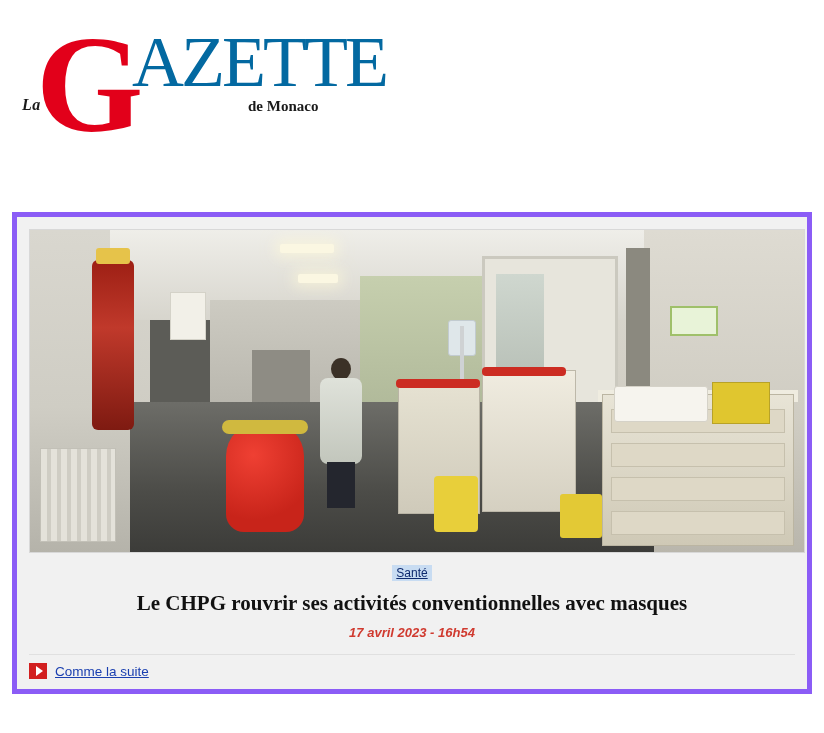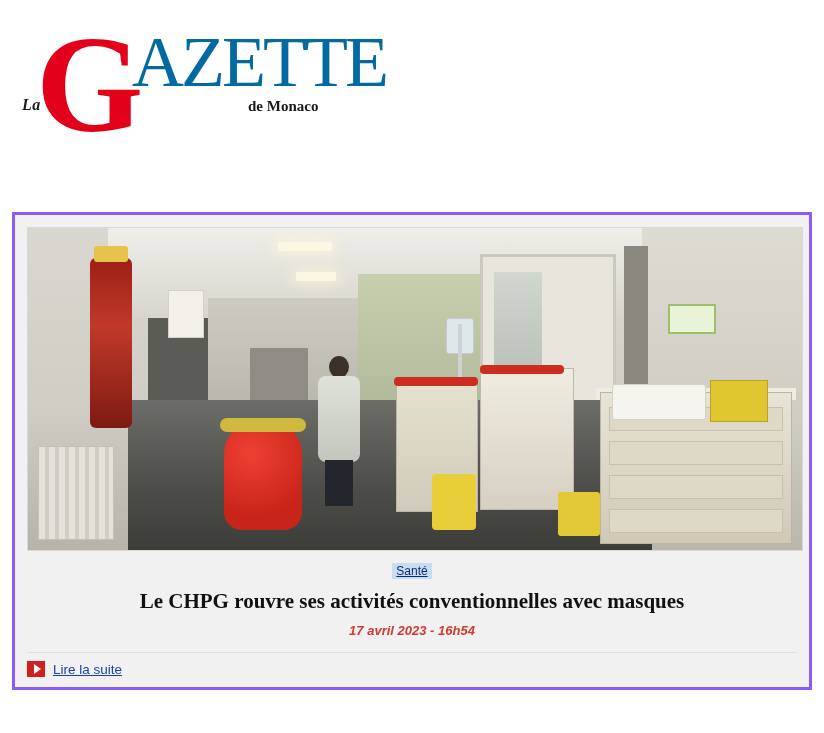--- a/index.html
+++ b/index.html
@@ -86,21 +86,21 @@
     background: #ffffff;
   }
 
   
   .article-card {
     position: absolute;
     left: 12px;
     top: 212px;
     width: 800px;
     background: #f1f1f1;
-    border: 3px solid #8b5cf6;
+    border: 5px solid #8b5cf6;
     box-sizing: border-box;
     padding: 12px 12px 10px 12px;
   }
 
   .photo {
     position: relative;
     width: 776px;
     height: 324px;
     overflow: hidden;
     background: #5c5c57;
@@ -291,24 +291,24 @@
         <div class="ph-drawer" style="top:116px;"></div>
       </div>
       <div class="ph-whitebox"></div>
       <div class="ph-yellowbox"></div>
     </div>
 
     <div class="cat-wrap">
       <span class="category">Santé</span>
     </div>
 
-    <h2 class="headline">Le CHPG rouvre ses activités conventionnelles avec masques</h2>
+    <h2 class="headline">Le CHPG rouvrir ses activités conventionnelles avec masques</h2>
 
     <div class="date">17 avril 2023 - 16h54</div>
 
 
     <div class="readmore-row">
       <span class="readmore-icon"></span>
-      <span class="readmore-link">Lire la suite</span>
+      <span class="readmore-link">Comme la suite</span>
     </div>
 
   </div>
 </div>
 
 </body></html>

